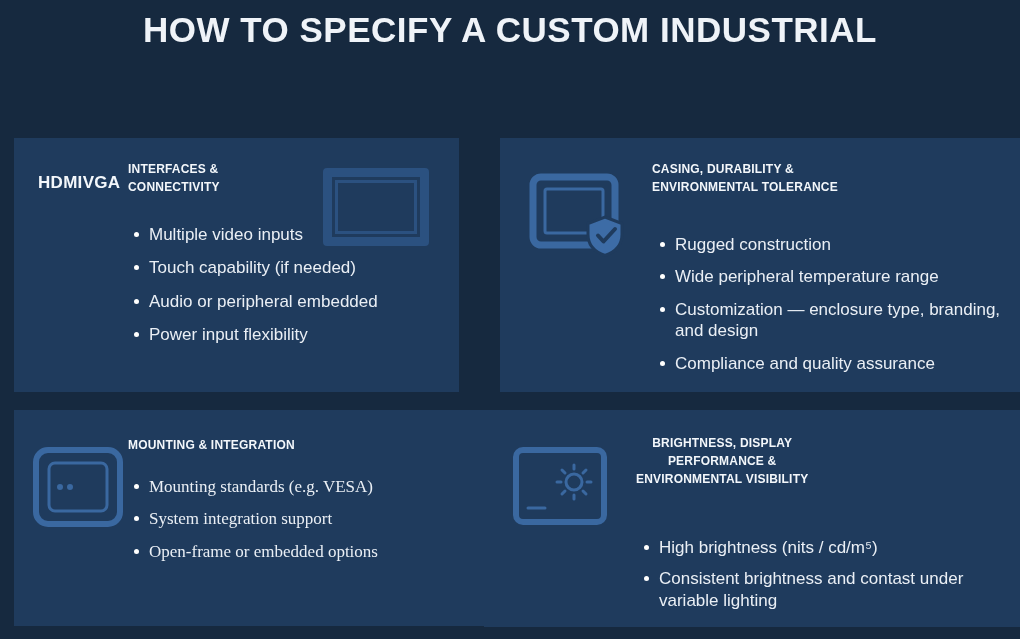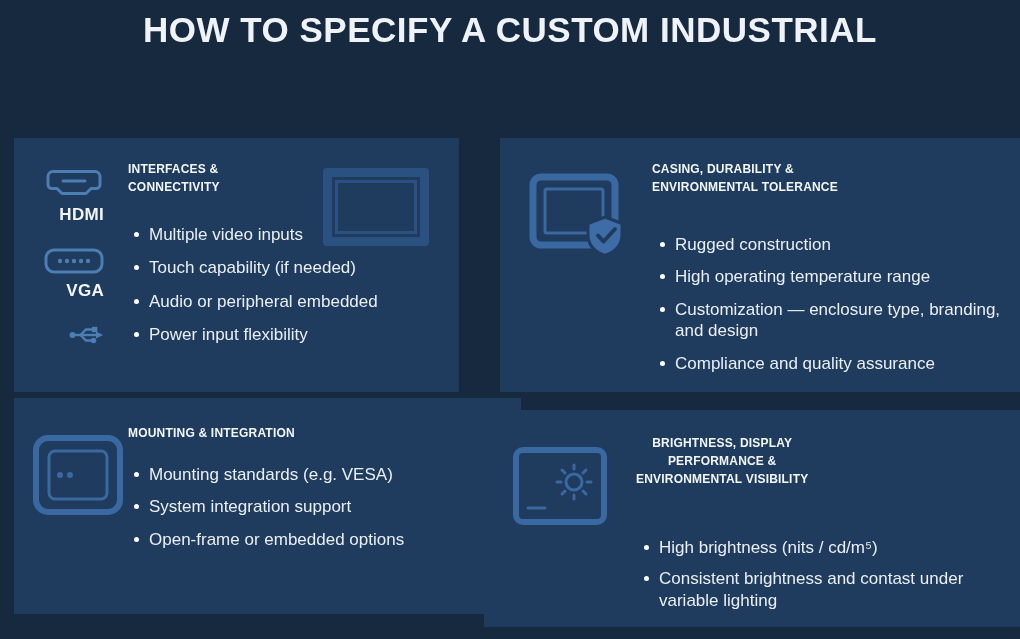--- a/index.html
+++ b/index.html
@@ -15,21 +15,21 @@
   .main-title {
     position:absolute; top:6px; left:0; width:100%;
     text-align:center; font-weight:bold;
     font-size:35px; line-height:1.35; letter-spacing:0.5px;
     color:#EFF3F8;
   }
 
   .card { position:absolute; background:#1F3B5D; }
   .card-interfaces { left:14px; top:138px; width:445px; height:254px; }
   .card-casing     { left:500px; top:138px; width:536px; height:254px; }
-  .card-mounting   { left:14px; top:398px; width:507px; height:216px;padding-left:19px; }
+  .card-mounting   { left:14px; top:410px; width:507px; height:216px;padding-left:19px; }
   .card-brightness { left:484px; top:410px; width:536px; height:217px; }
 
   .card-title {
     position:absolute; color:#F3F7FB;
     font-size:12px; font-weight:bold; letter-spacing:0.2px; line-height:1.5;
   }
   .card-title .tline { display:block; }
   .t-interfaces { left:114px; top:22px; }
   .t-casing     { left:152px; top:22px; }
   .t-mounting   { left:114px; top:26px; }
@@ -40,28 +40,28 @@
     position:relative; padding-left:17px; margin-bottom:12px;
     font-size:17px; line-height:1.26; color:#EAEFF5;
   }
   .bullets li::before {
     content:""; position:absolute; left:2px; top:8px;
     width:5px; height:5px; border-radius:50%; background:#FFFFFF;
   }
   .b-interfaces { left:118px; top:86px;  width:300px; }
   .b-casing     { left:158px; top:96px;  width:345px; }
   .b-casing li     { margin-bottom:11px; }
-  .b-mounting   { left:118px; top:66px;  width:320px; }
+  .b-mounting   { left:118px; top:66px;  width:320px;font-family:Liberation Serif, serif; }
   .b-mounting li   { margin-bottom:11px; }
   .b-brightness { left:158px; top:127px; width:340px; }
   .b-brightness li { margin-bottom:10px; }
 
   .port-col {
     position:absolute; left:24px; top:30px; width:66px;
-    display:flex; flex-direction:column; align-items:flex-end;
+    display:flex; flex-direction:row; align-items:flex-start;
   }
   .port-label {
     margin-top:5px; font-size:17px; font-weight:bold;
     color:#F3F7FB; text-align:center; letter-spacing:0.3px;
   }
   .gap-vga { margin-top:21px; }
   .gap-usb { margin-top:19px; }
 
   .monitor-outline {
     position:absolute; right:30px; top:30px; width:106px; height:78px;
@@ -139,21 +139,21 @@
       <path d="M70 63.5 l5.5 6 l11.5 -12.5" fill="none" stroke="#1F3B5D" stroke-width="4" stroke-linecap="round" stroke-linejoin="round"></path>
     </svg>
 
     <h2 class="card-title t-casing">
       <span class="tline">CASING, DURABILITY &amp;</span>
       <span class="tline">ENVIRONMENTAL TOLERANCE</span>
     </h2>
 
     <ul class="bullets b-casing">
       <li>Rugged construction</li>
-      <li>High operating temperature range</li>
+      <li>Wide peripheral temperature range</li>
       <li>Customization — enclosure type, branding, and design</li>
       <li>Compliance and quality assurance</li>
     </ul>
   </section>
 
   <section class="card card-mounting">
     <svg class="big-icon i-mounting" width="92" height="82" viewBox="0 0 92 82">
       <rect x="4" y="4" width="84" height="74" rx="12" fill="none" stroke="#3A68A0" stroke-width="6"></rect>
       <rect x="17" y="17" width="58" height="48" rx="6" fill="none" stroke="#3A68A0" stroke-width="3"></rect>
       <circle cx="28" cy="41" r="3" fill="#3A68A0"></circle>

